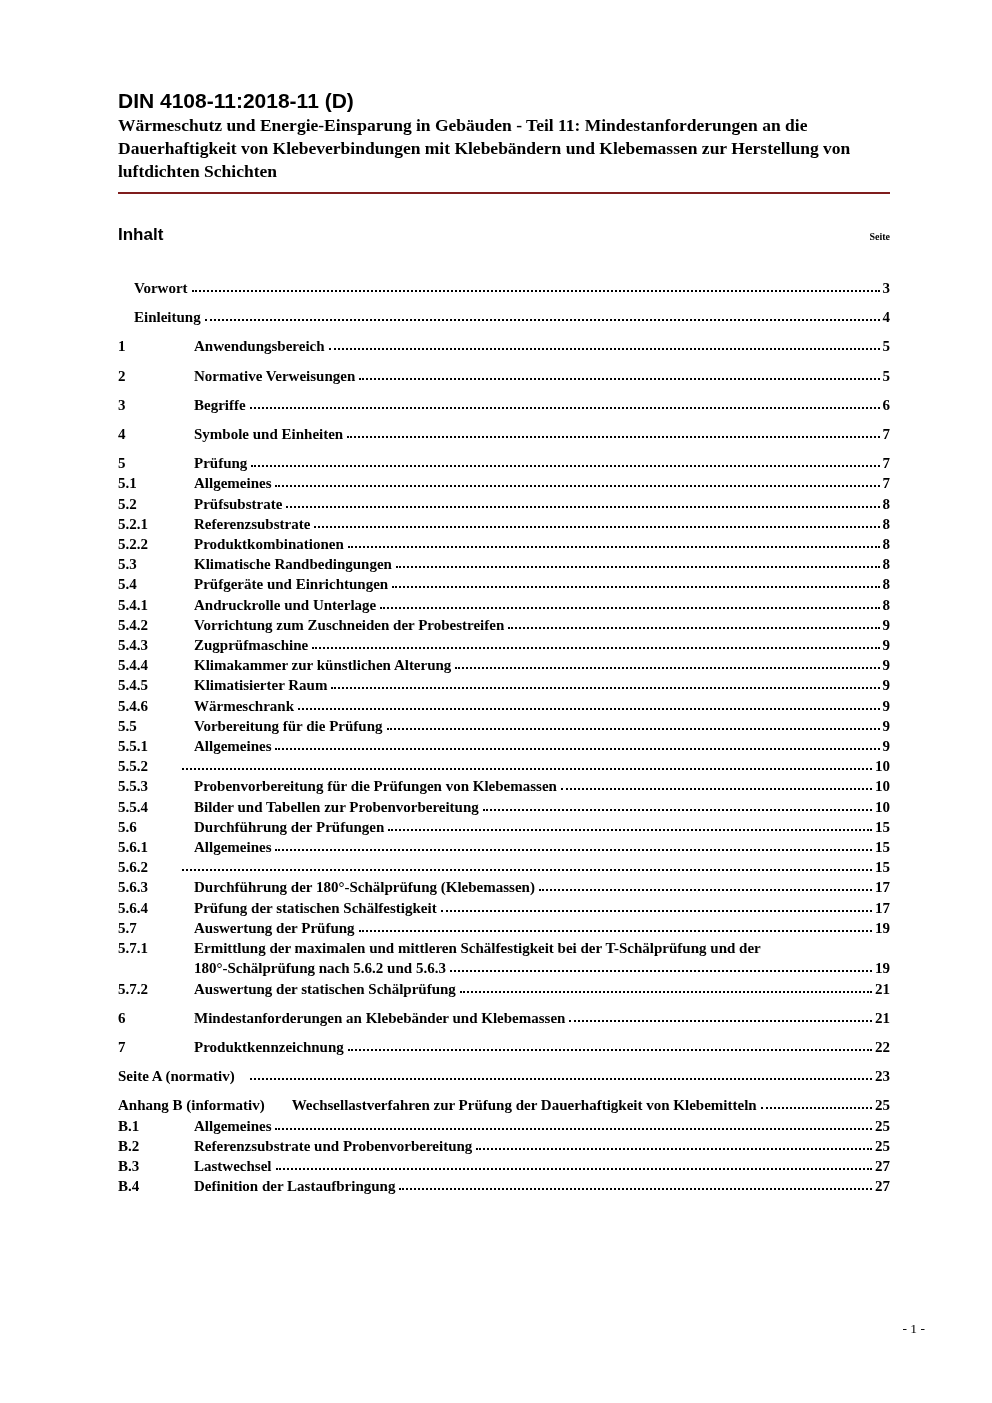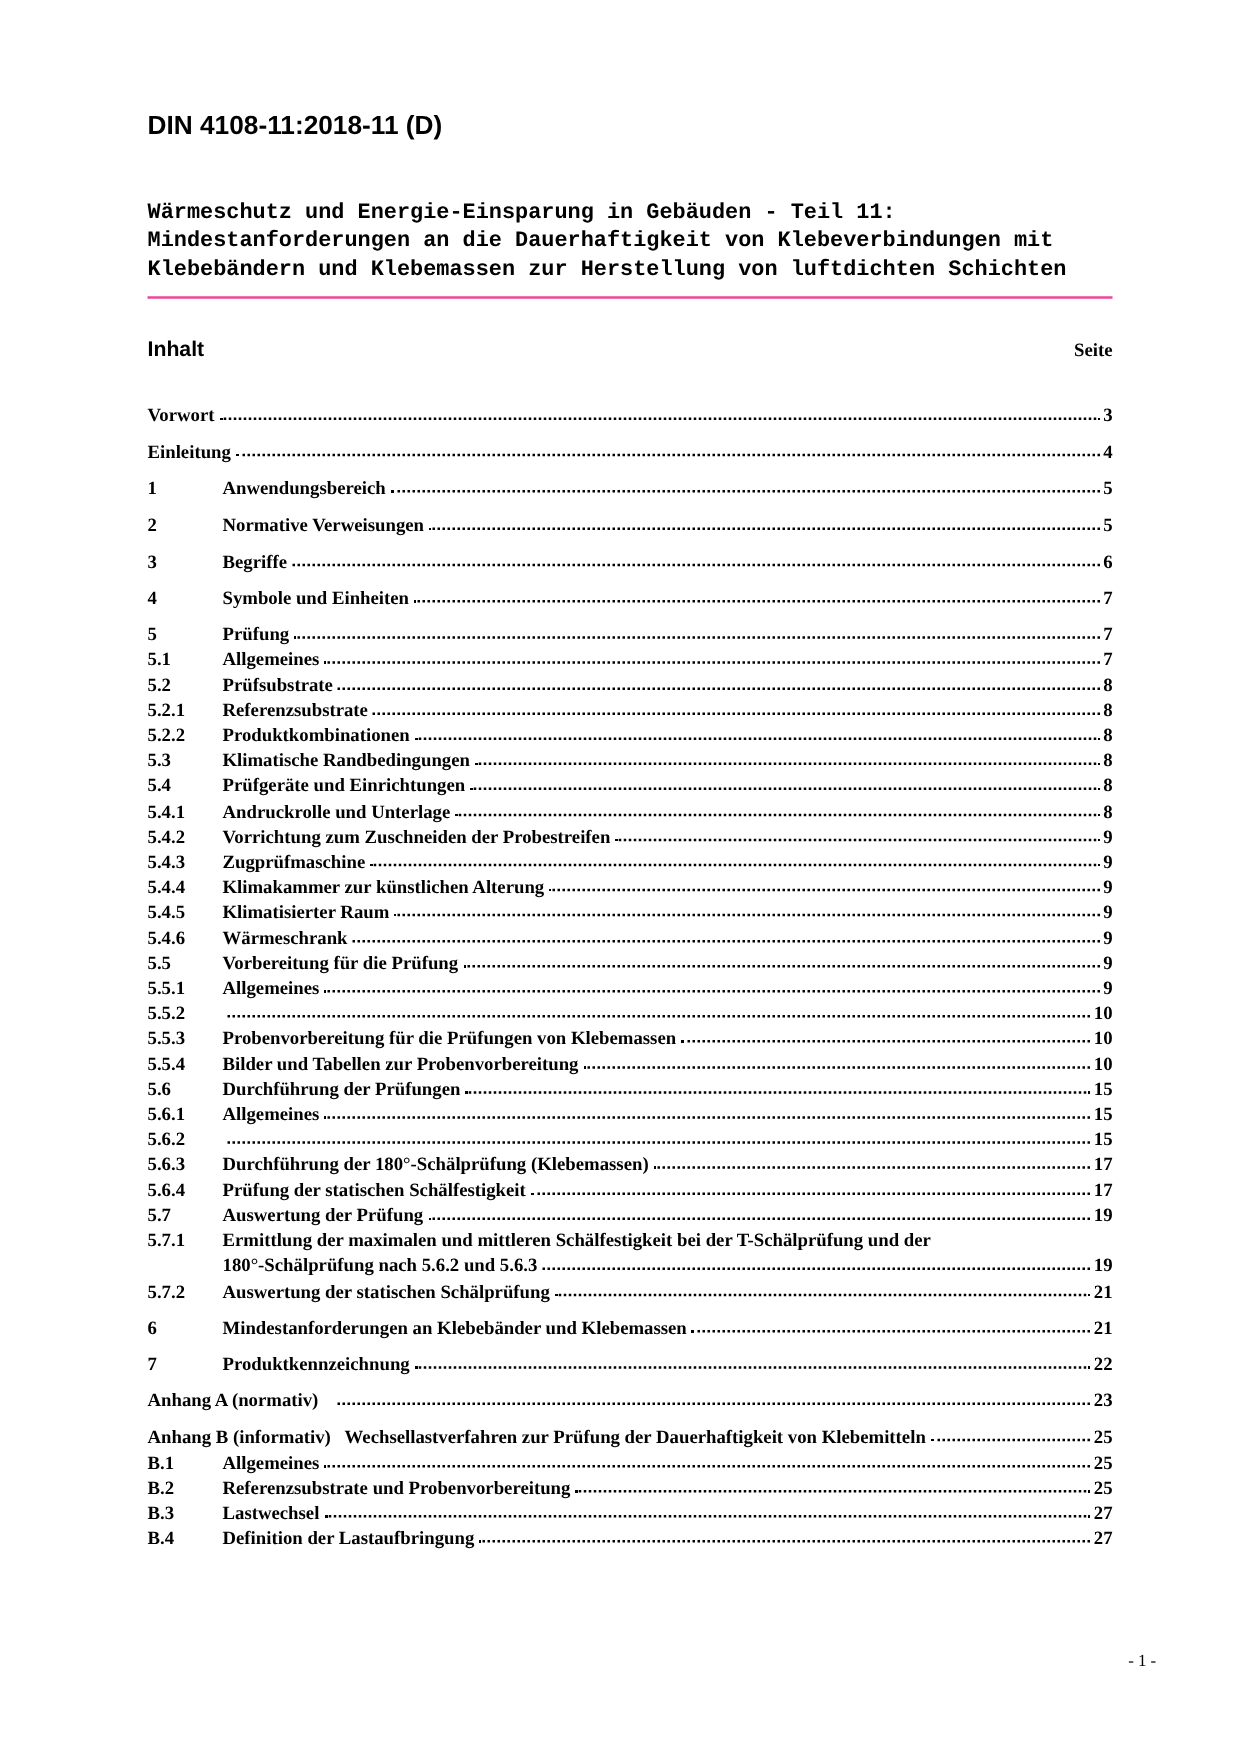--- a/index.html
+++ b/index.html
@@ -16,41 +16,40 @@
   .content {
     padding: 88px 102px 0 118px;
   }
   .doc-number {
     font-family: "Liberation Sans", sans-serif;
     font-size: 21px;
     font-weight: bold;
     line-height: 26px;
   }
   .doc-title {
-    font-family: Liberation Mono, monospace;
+    font-family: Liberation Serif, serif;
     font-size: 17.5px;
     font-weight: bold;
     line-height: 23px;
-    margin-top: 45px;
     padding-bottom: 9px;
-    border-bottom: 2px solid #ec4899;
+    border-bottom: 2px solid #7f1d1d;
   }
   .toc-head {
     display: flex;
     justify-content: space-between;
     align-items: baseline;
     margin-top: 31px;
   }
   .toc-heading {
     font-family: "Liberation Sans", sans-serif;
     font-size: 17px;
     font-weight: bold;
   }
   .seite-label {
-    font-size: 15px;
+    font-size: 10px;
     font-weight: bold;
   }
   .toc-list {
     margin-top: 33px;
   }
   .toc-row {
     display: flex;
     align-items: baseline;
     font-size: 15px;
     font-weight: bold;
@@ -61,20 +60,21 @@
   .toc-num {
     flex: 0 0 60px;
     white-space: nowrap;
   }
   .toc-prefix {
     white-space: nowrap;
     margin-right: 11px;
   }
   .toc-title {
     white-space: nowrap;
+    margin-left: 16px;
   }
   .leader {
     flex: 1 1 auto;
     min-width: 8px;
     margin: 0 3px 0 4px;
     border-bottom: 2px dotted #000000;
     position: relative;
     top: -1px;
   }
   .toc-page {
@@ -303,21 +303,21 @@
           <span class="leader"></span>
           <span class="toc-page">21</span>
         </div>
         <div class="toc-row gap">
           <span class="toc-num">7</span>
           <span class="toc-title">Produktkennzeichnung</span>
           <span class="leader"></span>
           <span class="toc-page">22</span>
         </div>
         <div class="toc-row gap">
-          <span class="toc-prefix">Anhang A (normativ)</span>
+          <span class="toc-prefix">Seite A (normativ)</span>
           <span class="leader"></span>
           <span class="toc-page">23</span>
         </div>
         <div class="toc-row gap">
           <span class="toc-prefix">Anhang B (informativ)</span>
           <span class="toc-title">Wechsellastverfahren zur Prüfung der Dauerhaftigkeit von Klebemitteln</span>
           <span class="leader"></span>
           <span class="toc-page">25</span>
         </div>
         <div class="toc-row">

